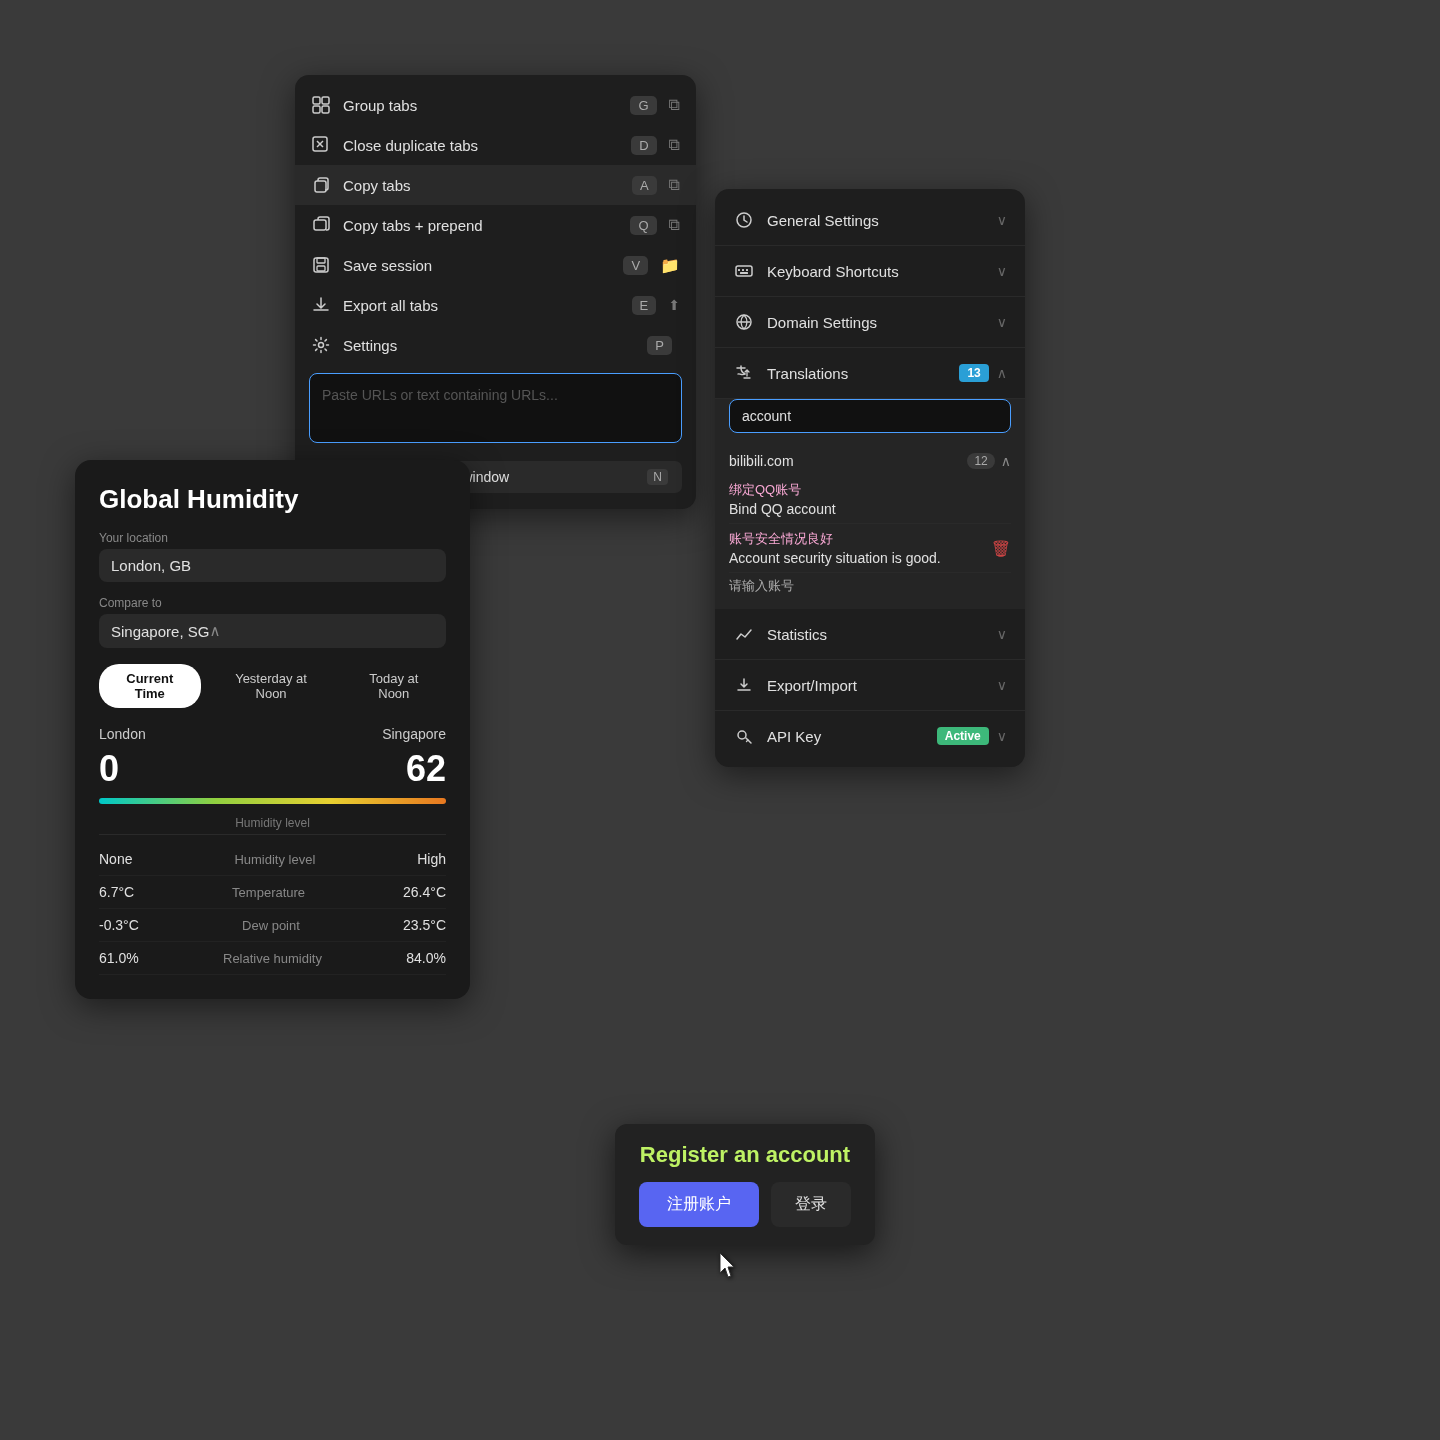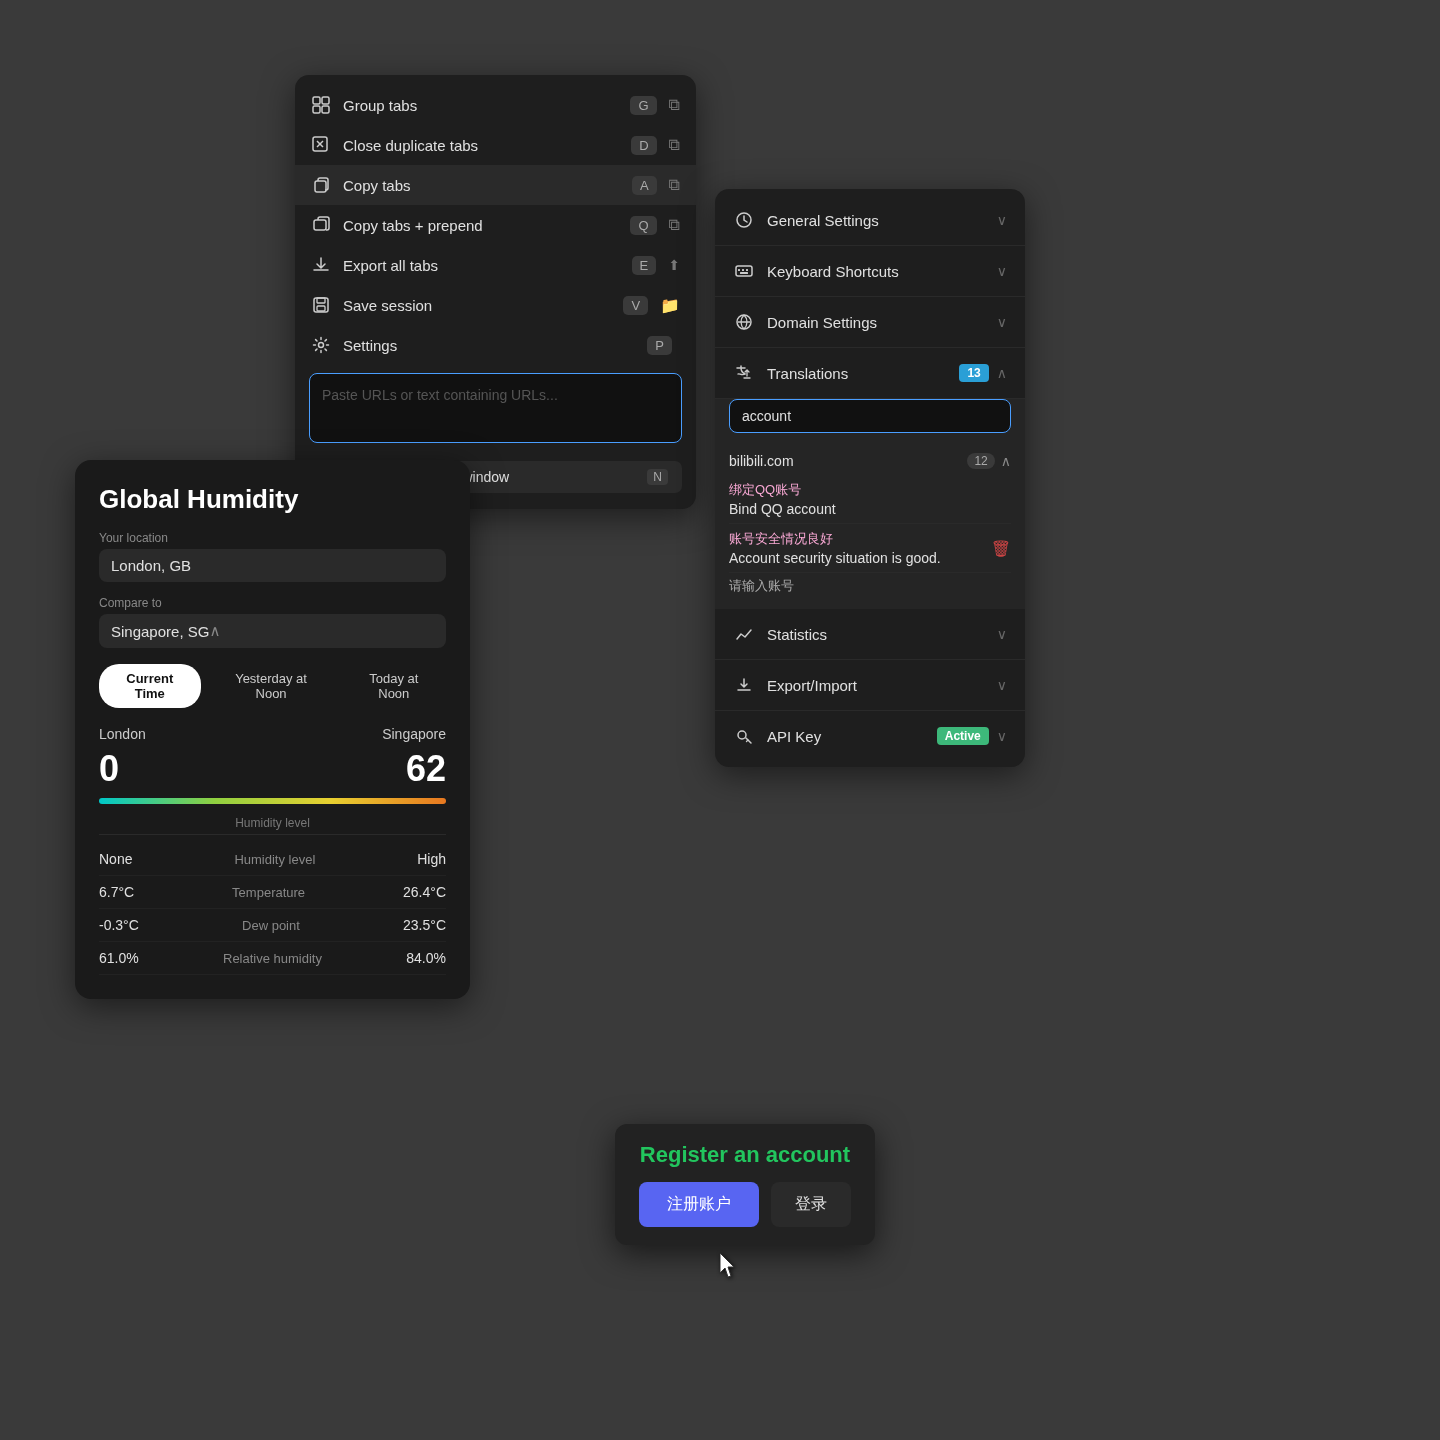--- a/index.html
+++ b/index.html
@@ -333,21 +333,21 @@
     .register-tooltip {
       position: absolute;
       bottom: 195px;
       left: 615px;
       background: #222;
       border-radius: 12px;
       padding: 18px 24px;
       box-shadow: 0 8px 32px rgba(0,0,0,0.6);
     }
     .register-title {
-      color: #22c55e;
+      color: #bef264;
       font-size: 22px;
       font-weight: 600;
       margin-bottom: 14px;
       text-align: center;
     }
     .register-buttons {
       display: flex;
       gap: 12px;
       align-items: center;
       justify-content: flex-end;
@@ -436,40 +436,40 @@
       </svg>
     </span>
     <span class="tab-manager-label">Copy tabs + prepend</span>
     <span class="tab-manager-shortcut">Q</span>
     <span class="tab-manager-action-icon">⧉</span>
   </div>
 
   <div class="tab-manager-item">
     <span class="tab-manager-icon">
       <svg width="18" height="18" viewBox="0 0 18 18" fill="none">
+        <rect x="2" y="2" width="14" height="14" rx="2" stroke="#ccc" stroke-width="1.5"></rect>
+        <rect x="5" y="2" width="8" height="5" rx="0.5" stroke="#ccc" stroke-width="1.3"></rect>
+        <rect x="5" y="10" width="8" height="5" rx="1" stroke="#ccc" stroke-width="1.3"></rect>
+      </svg>
+    </span>
+    <span class="tab-manager-label">Save session</span>
+    <span class="tab-manager-shortcut">V</span>
+    <span class="tab-manager-action-icon" style="color:#777">📁</span>
+  </div>
+
+  <div class="tab-manager-item">
+    <span class="tab-manager-icon">
+      <svg width="18" height="18" viewBox="0 0 18 18" fill="none">
         <path d="M9 2v10M5 8l4 4 4-4" stroke="#ccc" stroke-width="1.5" stroke-linecap="round"></path>
         <path d="M2 14h14" stroke="#ccc" stroke-width="1.5" stroke-linecap="round"></path>
       </svg>
     </span>
     <span class="tab-manager-label">Export all tabs</span>
     <span class="tab-manager-shortcut">E</span>
     <span class="tab-manager-action-icon" style="color:#777; font-size:14px">⬆</span>
-  </div>
-
-  <div class="tab-manager-item">
-    <span class="tab-manager-icon">
-      <svg width="18" height="18" viewBox="0 0 18 18" fill="none">
-        <rect x="2" y="2" width="14" height="14" rx="2" stroke="#ccc" stroke-width="1.5"></rect>
-        <rect x="5" y="2" width="8" height="5" rx="0.5" stroke="#ccc" stroke-width="1.3"></rect>
-        <rect x="5" y="10" width="8" height="5" rx="1" stroke="#ccc" stroke-width="1.3"></rect>
-      </svg>
-    </span>
-    <span class="tab-manager-label">Save session</span>
-    <span class="tab-manager-shortcut">V</span>
-    <span class="tab-manager-action-icon" style="color:#777">📁</span>
   </div>
 
   <div class="tab-manager-item">
     <span class="tab-manager-icon">
       <svg width="18" height="18" viewBox="0 0 18 18" fill="none">
         <circle cx="9" cy="9" r="2.5" stroke="#ccc" stroke-width="1.5"></circle>
         <path d="M9 1.5v2M9 14.5v2M1.5 9h2M14.5 9h2M3.6 3.6l1.4 1.4M13 13l1.4 1.4M3.6 14.4l1.4-1.4M13 5l1.4-1.4" stroke="#ccc" stroke-width="1.5" stroke-linecap="round"></path>
       </svg>
     </span>
     <span class="tab-manager-label">Settings</span>

